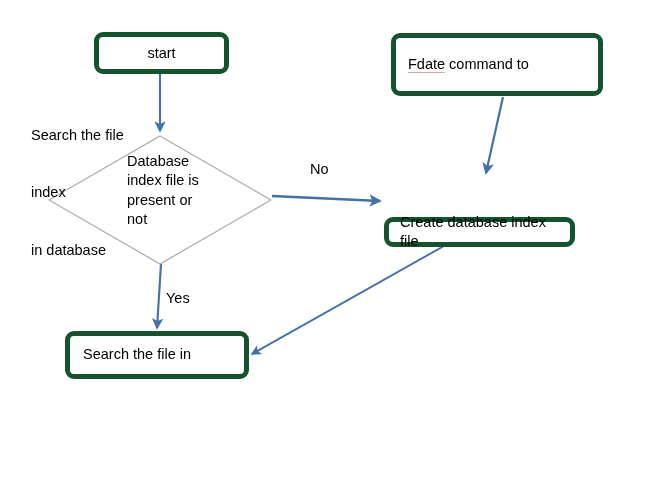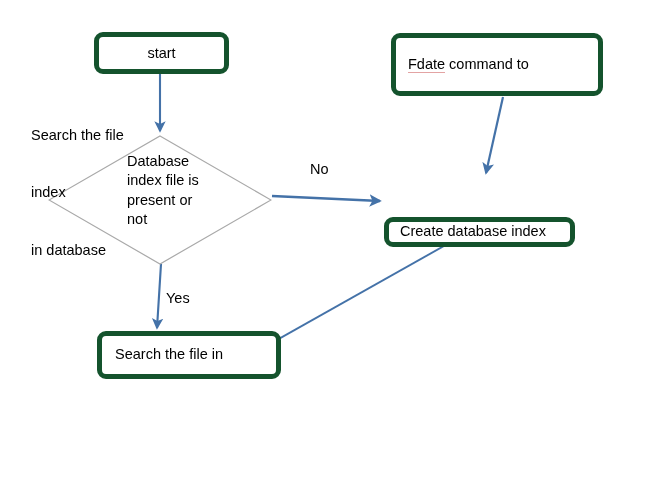--- a/index.html
+++ b/index.html
@@ -75,21 +75,20 @@
     margin-top: 40px;
   }
 
   #node-search-file {
     left: 65px;
     top: 331px;
     width: 184px;
     height: 48px;
     padding-left: 13px;
     padding-right: 14px;
-    margin-left: 32px;
   }
 
   
   #node-decision {
     position: absolute;
     left: 48px;
     top: 135px;
     width: 224px;
     height: 130px;
     z-index: 2;
@@ -203,20 +202,21 @@
       <div class="line">not</div>
     </div>
   </div>
 
   <div class="node-box" id="node-fdate">
     <div class="line"><span class="misspelled">Fdate</span><span> command to</span></div>
   </div>
 
   <div class="node-box" id="node-create">
     <div class="line">Create database index</div>
+    <div class="line">file</div>
   </div>
 
   <div class="node-box" id="node-search-file">
     <div class="line">Search the file in</div>
   </div>
 
   <div class="free-label" id="label-search-db-index">
     <div>Search the file</div>
     <div>index</div>
     <div>in database</div>

